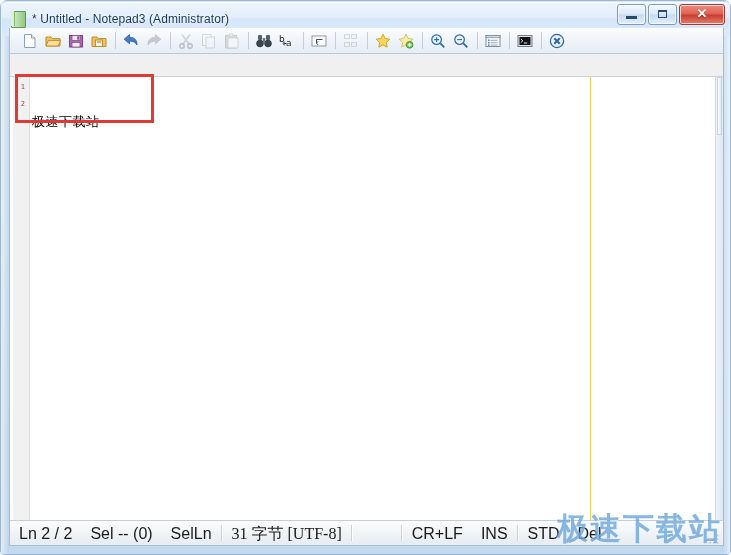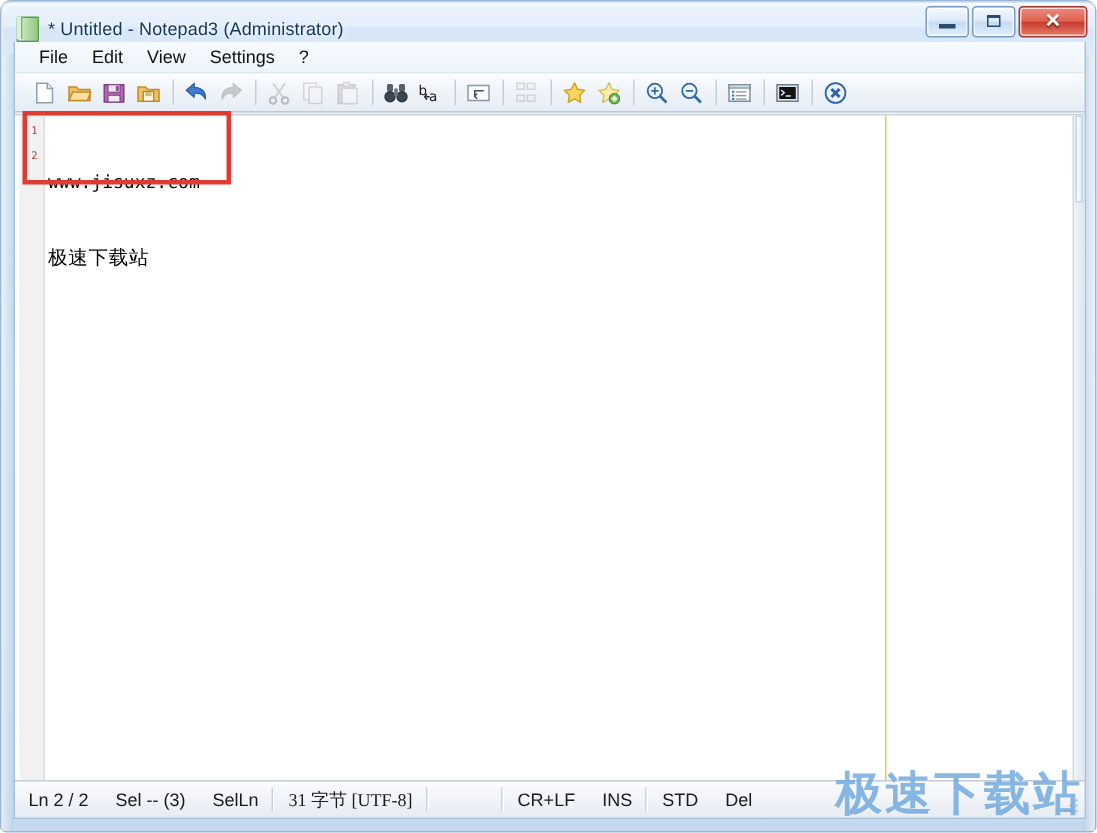--- a/index.html
+++ b/index.html
@@ -251,21 +251,21 @@
 
   
   #statusbar {
     position: absolute;
     left: 0; right: 0; bottom: 0;
     height: 25px;
     background: linear-gradient(to bottom, #fbfcfe 0%, #eef2f7 60%, #e7ecf3 100%);
     border-top: 1px solid #c3ced9;
     display: flex;
     align-items: center;
-    font-size: 12px;
+    font-size: 16px;
     color: #1a1a1a;
     box-sizing: border-box;
   }
   .sb {
     padding: 0 9px;
     white-space: nowrap;
     height: 25px;
     line-height: 25px;
   }
   .sb-sep {
@@ -321,27 +321,20 @@
         <div class="glyph-max"></div>
       </div>
       <div class="win-btn close">
         <div class="glyph-close">✕</div>
       </div>
     </div>
   </div>
 
   <div id="client">
 
-    <div id="menubar">
-      <div class="menu-item">File</div>
-      <div class="menu-item">Edit</div>
-      <div class="menu-item">View</div>
-      <div class="menu-item">Settings</div>
-      <div class="menu-item">?</div>
-    </div>
 
     <div id="toolbar">
 
       <div class="tb">
         <svg width="16" height="16" viewBox="0 0 16 16">
           <path d="M2.5 1.5h7l3.5 3.5v9.5h-10.5z" fill="#fdfdfd" stroke="#8aa0b4" stroke-width="1"></path>
           <path d="M9.5 1.5v3.5h3.5" fill="#e8eef4" stroke="#8aa0b4" stroke-width="1"></path>
         </svg>
       </div>
 
@@ -523,32 +516,31 @@
     <div id="editor-wrap">
       <div id="long-line-marker"></div>
 
       <div id="gutter"></div>
       <div id="line-nums">
         <div>1</div>
         <div>2</div>
       </div>
 
       <div id="code">
-        <div>www.jisuxz.com</div>
         <div class="cjk">极速下载站</div>
       </div>
 
       <div id="vscroll">
         <div id="vthumb"></div>
       </div>
     </div>
 
     <div id="statusbar">
       <div class="sb">Ln 2 / 2</div>
-      <div class="sb">Sel -- (3)</div>
+      <div class="sb">Sel -- (0)</div>
       <div class="sb">SelLn</div>
       <div class="sb-sep"></div>
       <div class="sb sb-cjk">31 字节 [UTF-8]</div>
       <div class="sb-sep"></div>
       <div class="sb-sep" style="margin-left:48px;"></div>
       <div class="sb">CR+LF</div>
       <div class="sb">INS</div>
       <div class="sb-sep"></div>
       <div class="sb">STD</div>
       <div class="sb">Del</div>

